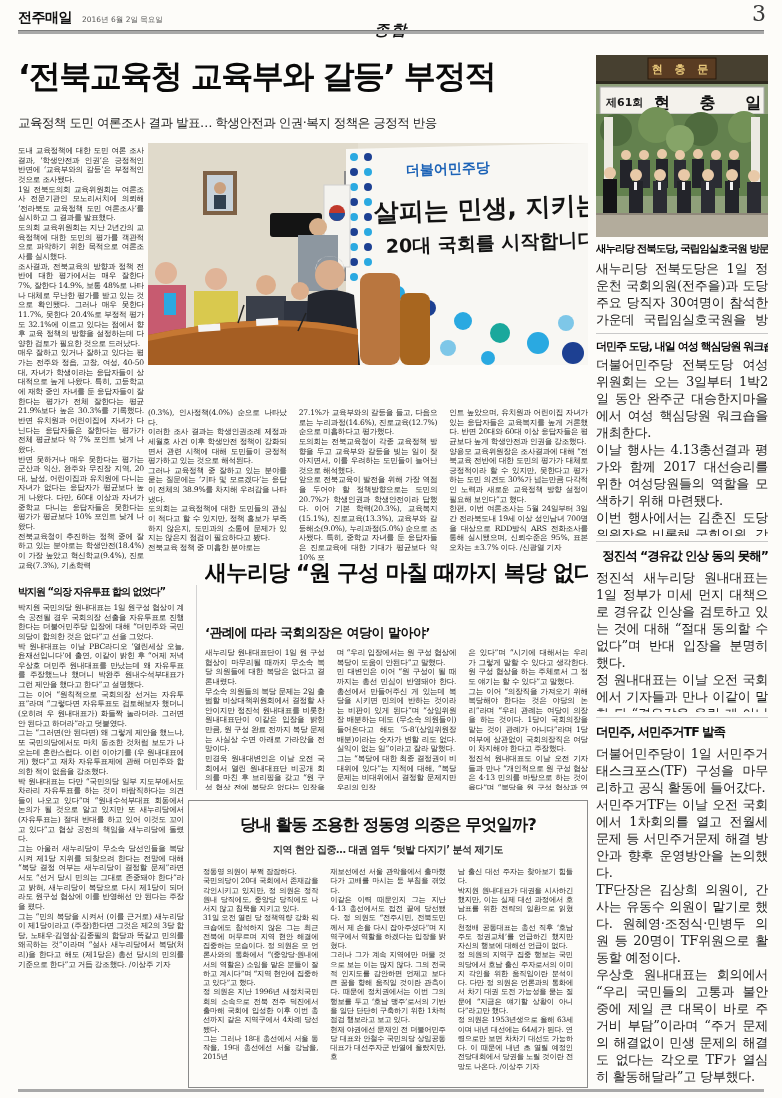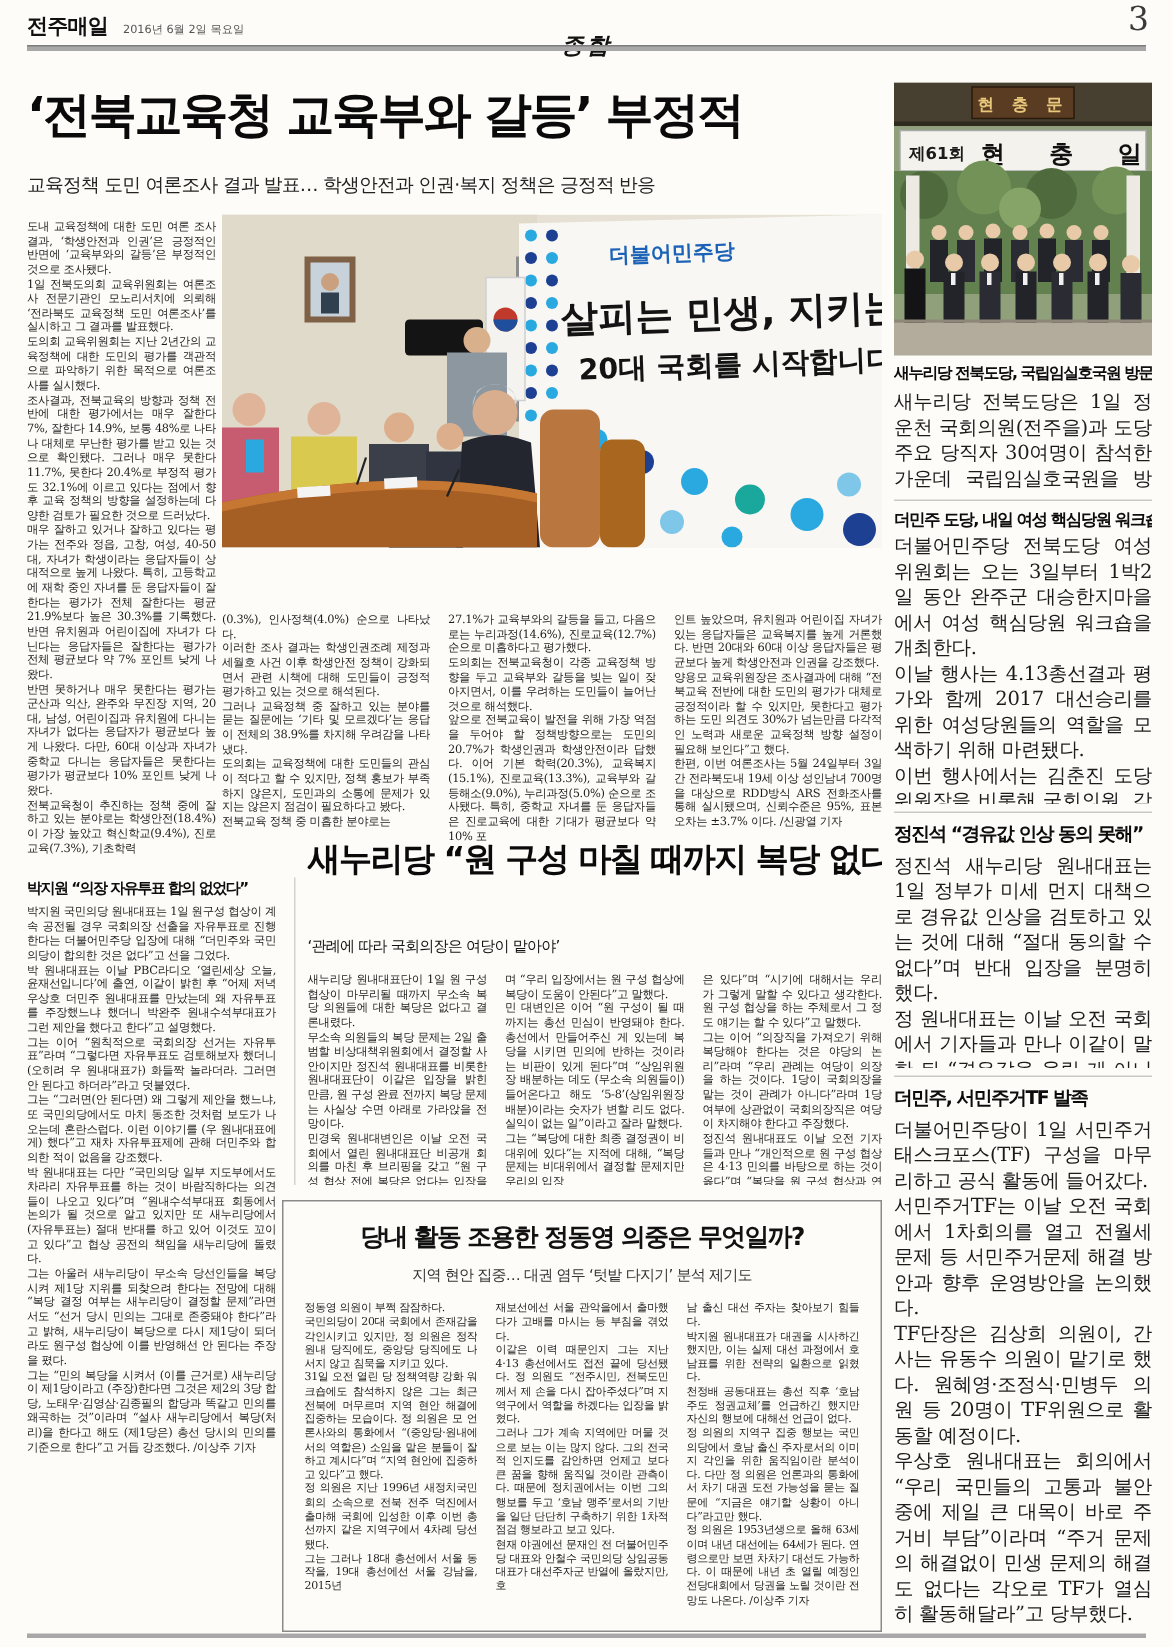--- a/index.html
+++ b/index.html
@@ -23,25 +23,25 @@
               text-align:justify; white-space:pre-line; overflow:hidden; letter-spacing:-0.2px; }
   .cols { display:flex; gap:12px; }
   .cols > div { flex:1; }
 
   .cap-wrap { display:flex; gap:8px; }
   .cap-title { font-size:11px; font-weight:bold; color:#111; white-space:nowrap; letter-spacing:-0.5px; width:122px; overflow:hidden; }
   .cap-text { font-family:"DejaVu Serif", serif; font-size:7px; line-height:1.38; color:#222; text-align:justify; flex:1; }
 
   .h-park { font-size:10px; font-weight:bold; color:#0d0d0d; letter-spacing:-1px; white-space:nowrap; overflow:hidden; }
   .h-a2 { font-size:22px; font-weight:800; color:#0a0a0a; letter-spacing:-1px; white-space:nowrap; overflow:hidden; }
-  .h-a2s { font-size:10px; font-weight:normal; color:#111; letter-spacing:-0.5px; }
+  .h-a2s { font-size:13px; font-weight:bold; color:#111; letter-spacing:-0.5px; }
 
   .box { border:1px solid #8a8a8a; background:#fdfcf9; }
   .h-box { font-size:16.5px; font-weight:600; color:#111; text-align:center; letter-spacing:-1px; white-space:nowrap; overflow:hidden; }
-  .h-boxs { font-size:10px; font-weight:normal; color:#333; text-align:center; letter-spacing:-0.5px; white-space:nowrap; overflow:hidden; }
+  .h-boxs { font-size:10px; font-weight:bold; color:#333; text-align:center; letter-spacing:-0.5px; white-space:nowrap; overflow:hidden; }
 
   .sb-h { font-weight:bold; color:#0c0c0c; white-space:nowrap; overflow:hidden; letter-spacing:-1px; }
   .sb-txt { font-size:13px; line-height:1.31; }
 
   svg text { font-family:"DejaVu Sans", sans-serif; }
 </style>
 </head>
 <body>
 
 <div class="page">
@@ -284,21 +284,21 @@
 
   <div class="abs sb-h" style="left:596px; top:339px; width:172px; font-size:11px;">더민주 도당, 내일 여성 핵심당원 워크숍</div>
   <div class="abs body-txt sb-txt" style="left:596px; top:356px; width:172px; height:180px;">더불어민주당 전북도당 여성위원회는 오는 3일부터 1박2일 동안 완주군 대승한지마을에서 여성 핵심당원 워크숍을 개최한다.
 이날 행사는 4.13총선결과 평가와 함께 2017 대선승리를 위한 여성당원들의 역할을 모색하기 위해 마련됐다.
 이번 행사에서는 김춘진 도당위원장을 비롯해 국회의원, 각 지역위원장, 김갑술 사무처장, 여성의원, 여성핵심당원, 사무처 당직자 등 100여 명이 참석할 예정이다.
 첫째날은 국주영은 여성위원장의 인사말을 시작으로 안호영 완주·진안·무주·장수 국회의원 격려사, 완주군 군정보고회와 만찬간담회로 이어진다.
 특강은 전성남 전라북도 공예품 전시관 관장이 ‘전통문화 계승과 콘텐츠 발굴로 전북의 미래를 열자’라는 주제로 강의를 펼치며, 김연의 전북대학교 교육학과 교수는 ‘선거 스트레스 치유 및 감정관리’와 ‘내면에서 나오는 자신감’이란 주제로 힐링강의를 진행한다.
 국주영은 여성위원장은 “이번 워크숍을 통해 당의 여성정책과 생활정치 분야에서 여성당원들의 역할을 모색하고 2017 정권교체를 위해 여성당원들의 열의를 모으는 자리가 되길 바란다”고 전했다.  /신광열 기자</div>
   <div class="abs thin" style="left:596px; top:541px; width:172px; height:1px;"></div>
 
-  <div class="abs sb-h" style="left:596px; top:548px; width:172px; font-size:12.5px;">정진석 “경유값 인상 동의 못해”</div>
+  <div class="abs sb-h" style="left:596px; top:548px; width:172px; font-size:12.5px;text-align:right;">정진석 “경유값 인상 동의 못해”</div>
   <div class="abs body-txt sb-txt" style="left:596px; top:569px; width:172px; height:143px;">정진석 새누리당 원내대표는 1일 정부가 미세 먼지 대책으로 경유값 인상을 검토하고 있는 것에 대해 “절대 동의할 수 없다”며 반대 입장을 분명히 했다.
 정 원내대표는 이날 오전 국회에서 기자들과 만나 이같이 말한 뒤 “경유값을 올릴 게 아니라 오히려 휘발유값을 내리는 게 옳은 방향”이라고 말했다.
 그는 “경유라 함은 화물 트럭이나 영세 자영업자, 30-40대 젊은층, 서민들 부담인데 이를 올리는 방향에 대해서는 절대 동의할 수 없다”며 “더구나 없는 발상”이라고 말했다.
 정 원내대표는 그러면서 “오히려 국제 시세보다 높게 책정돼 있는 휘발유값은 내리는 게 옳은 방향이라고 생각한다”고 덧붙였다.  /이상주 기자</div>
   <div class="abs thin" style="left:596px; top:717px; width:172px; height:1px;"></div>
 
   <div class="abs sb-h" style="left:596px; top:724px; width:172px; font-size:12.5px;">더민주, 서민주거TF 발족</div>
   <div class="abs body-txt sb-txt" style="left:596px; top:745px; width:172px; height:338px;">더불어민주당이 1일 서민주거 태스크포스(TF) 구성을 마무리하고 공식 활동에 들어갔다.
 서민주거TF는 이날 오전 국회에서 1차회의를 열고 전월세 문제 등 서민주거문제 해결 방안과 향후 운영방안을 논의했다.
 TF단장은 김상희 의원이, 간사는 유동수 의원이 맡기로 했다. 원혜영·조정식·민병두 의원 등 20명이 TF위원으로 활동할 예정이다.

